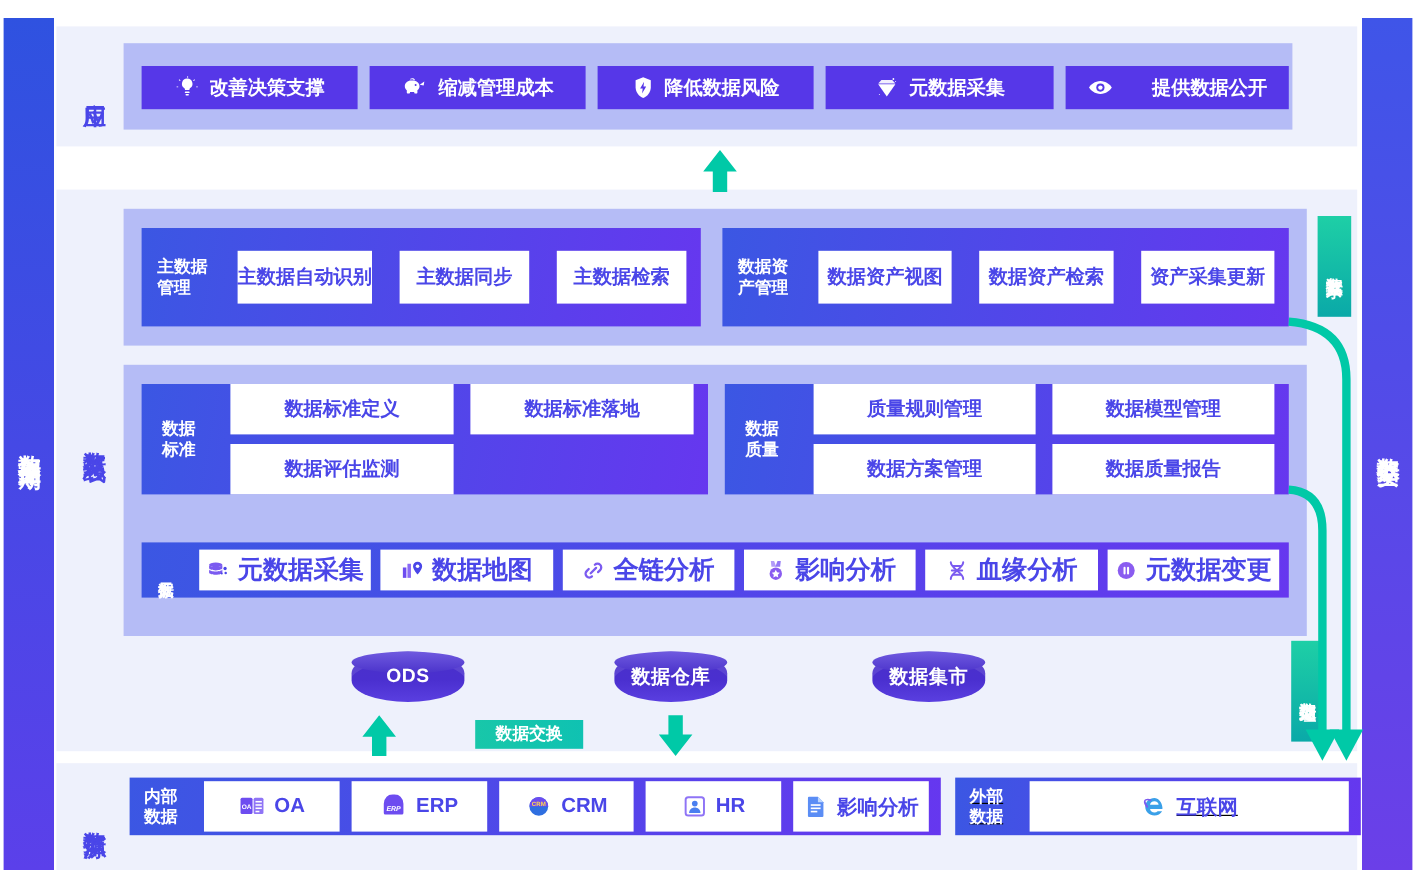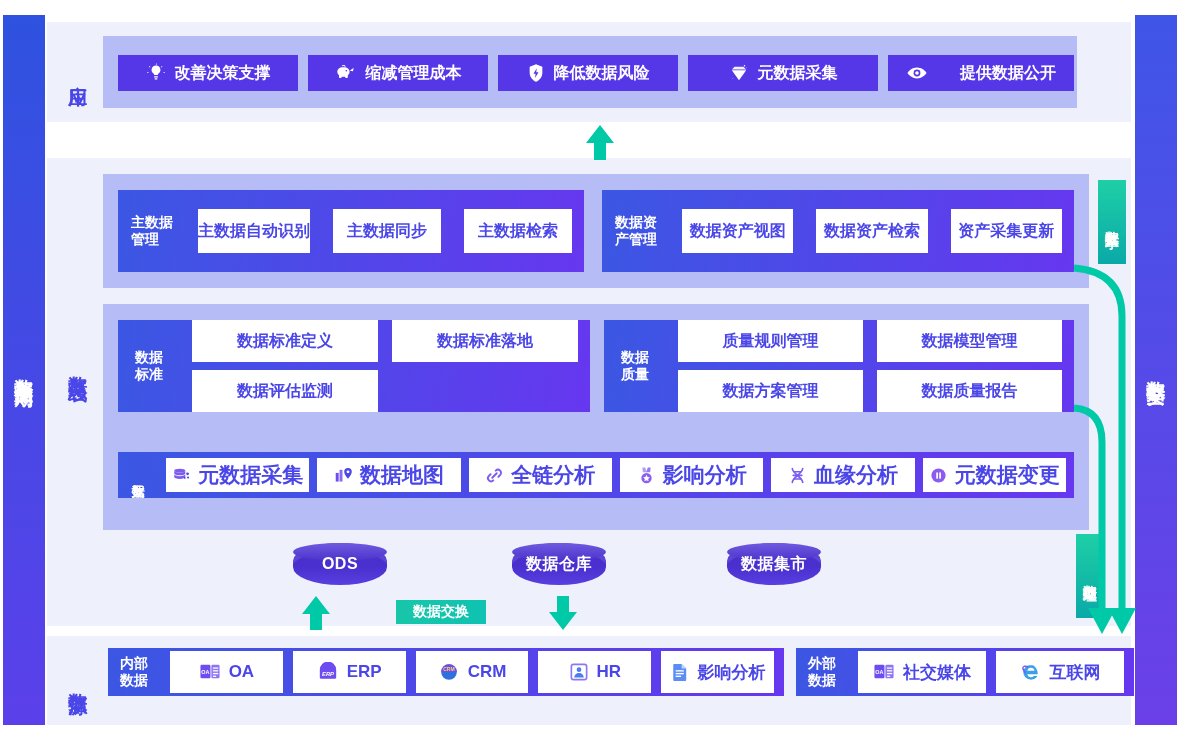--- a/index.html
+++ b/index.html
@@ -121,21 +121,21 @@
     display:flex;align-items:center;justify-content:center;
     letter-spacing:1px;line-height:1.2;
   }
   .tb-share{left:1098px;top:180px;height:84px;}
   .tb-proc{left:1076px;top:534px;height:84px;}
 
   
   .srcbox{position:absolute;top:648px;height:48px;display:flex;align-items:center;
           background:linear-gradient(100deg,#3b57e3 0%,#6637ef 100%);}
   .src-int{left:108px;width:676px;}
-  .src-ext{left:796px;width:338px;}
+  .src-ext{left:796px;width:338px;text-decoration:underline;}
   .srcbox .gbox-ttl{width:52px;}
   .srcchips{display:flex;gap:10px;padding:0 10px;flex:1;}
   .srcchips .chip{flex:1;height:42px;font-size:17px;gap:8px;}
 
   
   svg.overlay{position:absolute;left:0;top:0;width:1180px;height:740px;pointer-events:none;}
 
   .ico{display:inline-block;line-height:0;flex:0 0 auto;}
 </style>
 </head>
@@ -436,36 +436,20 @@
   </div>
 
   <div class="srcbox src-ext">
     <div class="gbox-ttl">
       <span><span>外部</span><br><span>数据</span></span>
     </div>
     <div class="srcchips">
       <div class="chip">
         <span class="ico">
           <svg width="22" height="20" viewBox="0 0 24 22">
-              <rect x="1.5" y="3" width="11" height="15" rx="1.4" fill="#6d4cf0"></rect>
-              <text x="7" y="13" font-size="6" font-family="Liberation Sans, sans-serif" fill="#fff" text-anchor="middle" font-weight="bold">OA</text>
-              <rect x="13.5" y="3" width="9" height="15" rx="1.4" fill="#8f74f6"></rect>
-              <g fill="#fff">
-                <rect x="15.2" y="6" width="5.8" height="1.4"></rect>
-                <rect x="15.2" y="9" width="5.8" height="1.4"></rect>
-                <rect x="15.2" y="12" width="5.8" height="1.4"></rect>
-                <rect x="15.2" y="15" width="3.6" height="1.4"></rect>
-              </g>
-            </svg>
-        </span>
-        <span>社交媒体</span>
-      </div>
-      <div class="chip">
-        <span class="ico">
-          <svg width="22" height="20" viewBox="0 0 24 22">
               <path d="M12 3.4c-4.6 0-8.4 3.6-8.4 8 0 4.5 3.8 8 8.4 8 3 0 5.7-1.6 7.1-4h-4.1a3.9 3.9 0 0 1-3 1.3c-2 0-3.7-1.4-4-3.3h11.3c.1-.6.1-1.2 0-1.8-.5-4.3-3.7-8.2-7.3-8.2z" fill="#3aa0e8"></path>
               <path d="M8 9.6a4 4 0 0 1 7.9 0z" fill="#fff"></path>
               <path d="M2.6 5.6c-.9 1.5.2 4.3 2.8 7.2l1-1.6C4.6 8.9 3.6 6.8 4 5.9c.4-.8 2.2-.6 4.4.4l.9-1.5C5.8 3.2 3.4 4.2 2.6 5.6z" fill="#7b5bf0"></path>
             </svg>
         </span>
         <span>互联网</span>
       </div>
     </div>
   </div>
 

